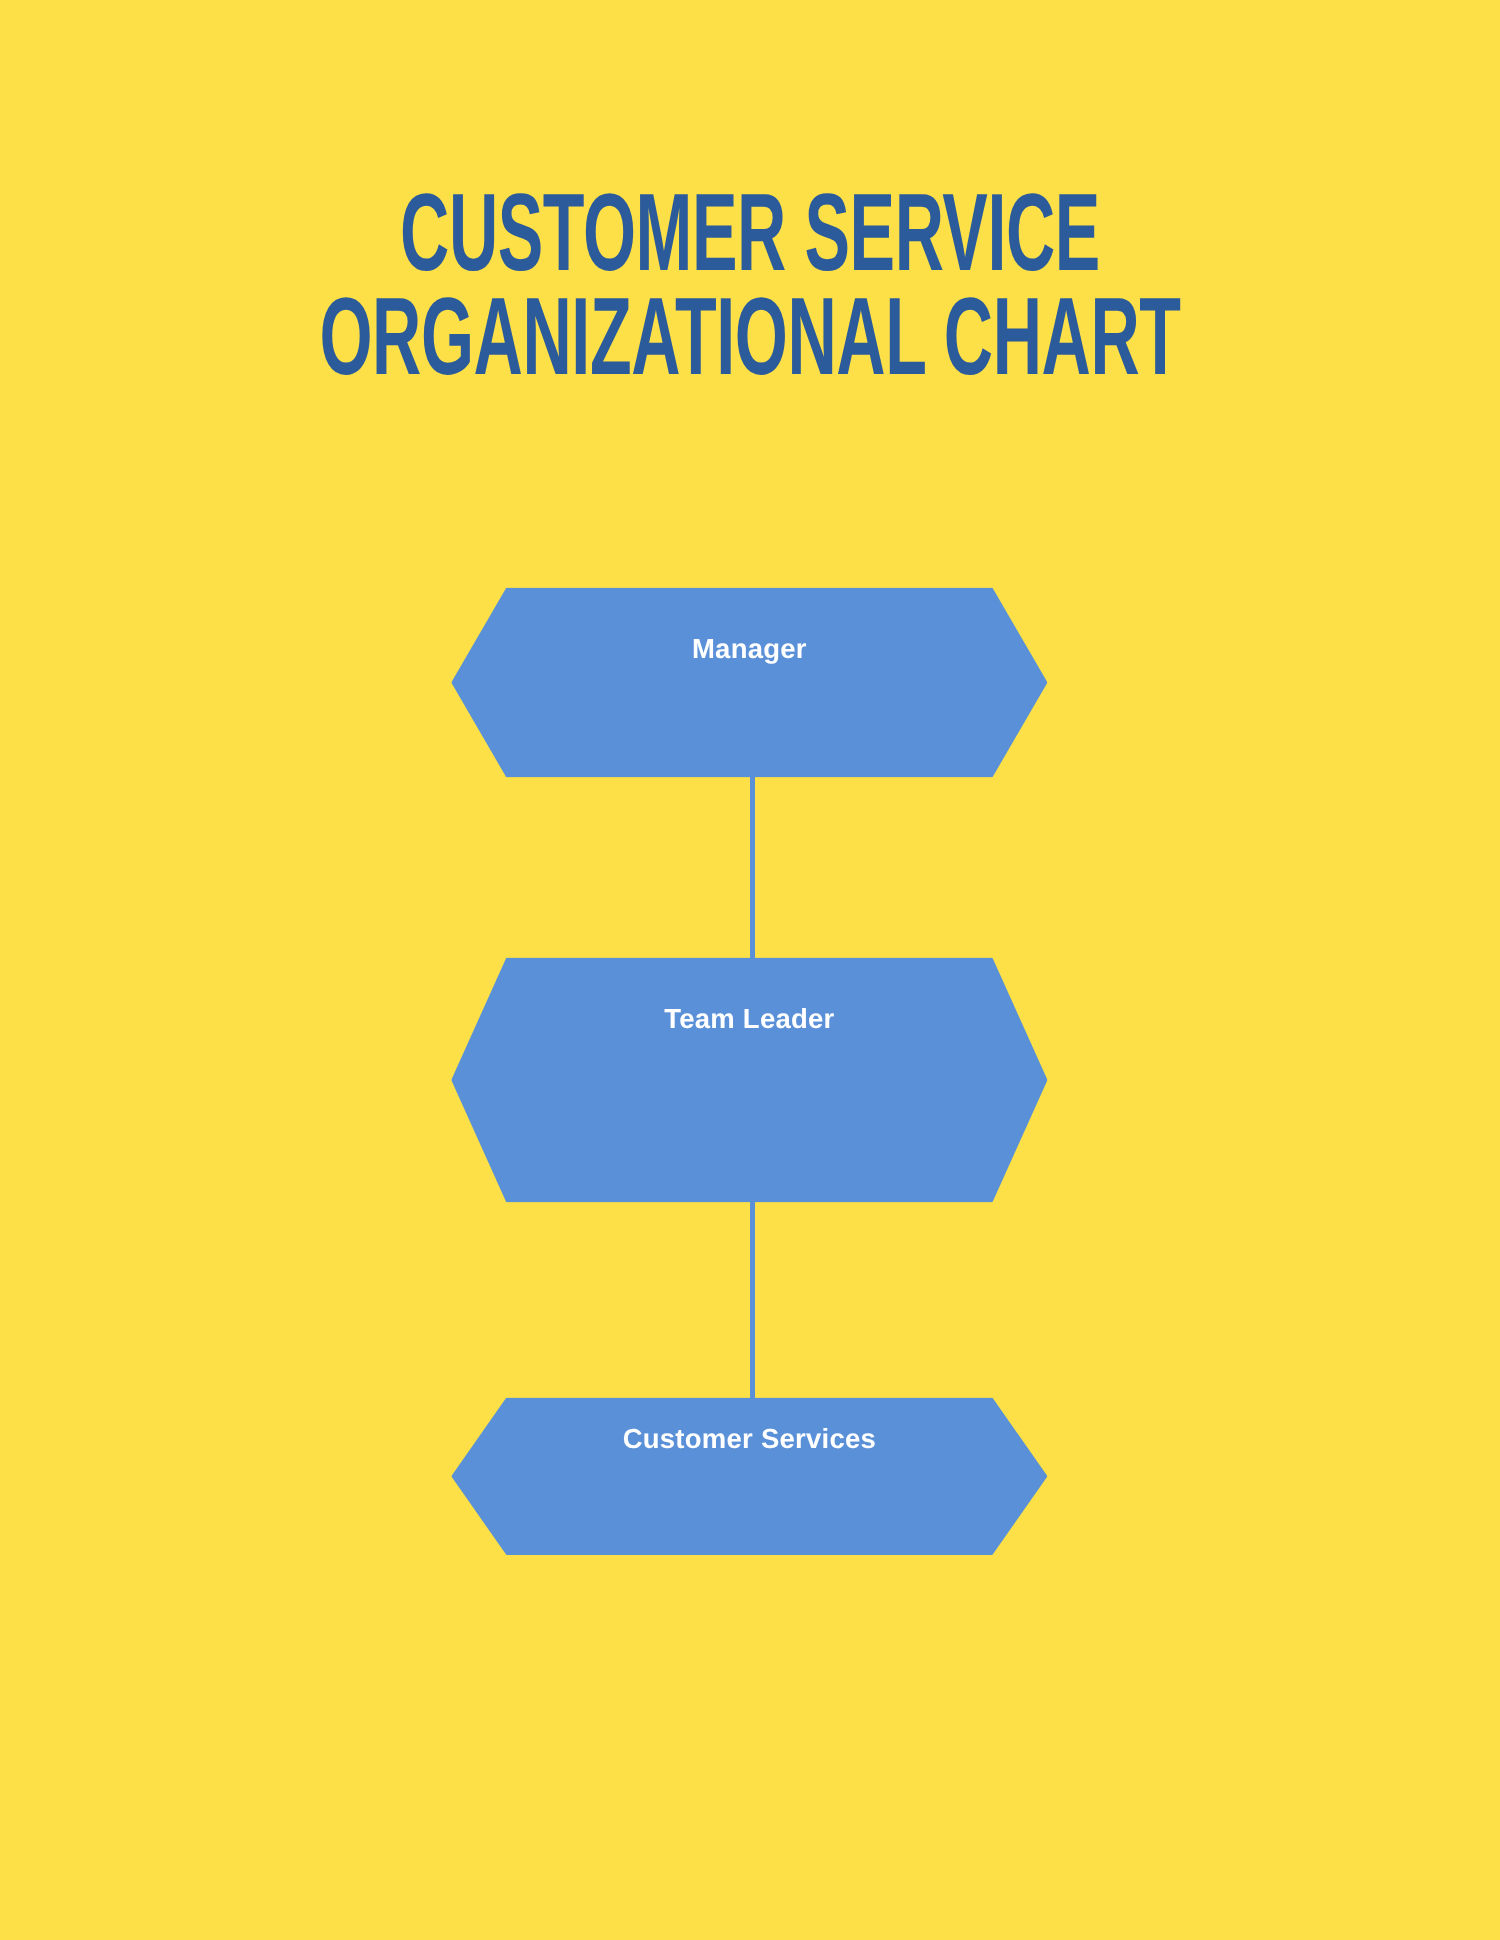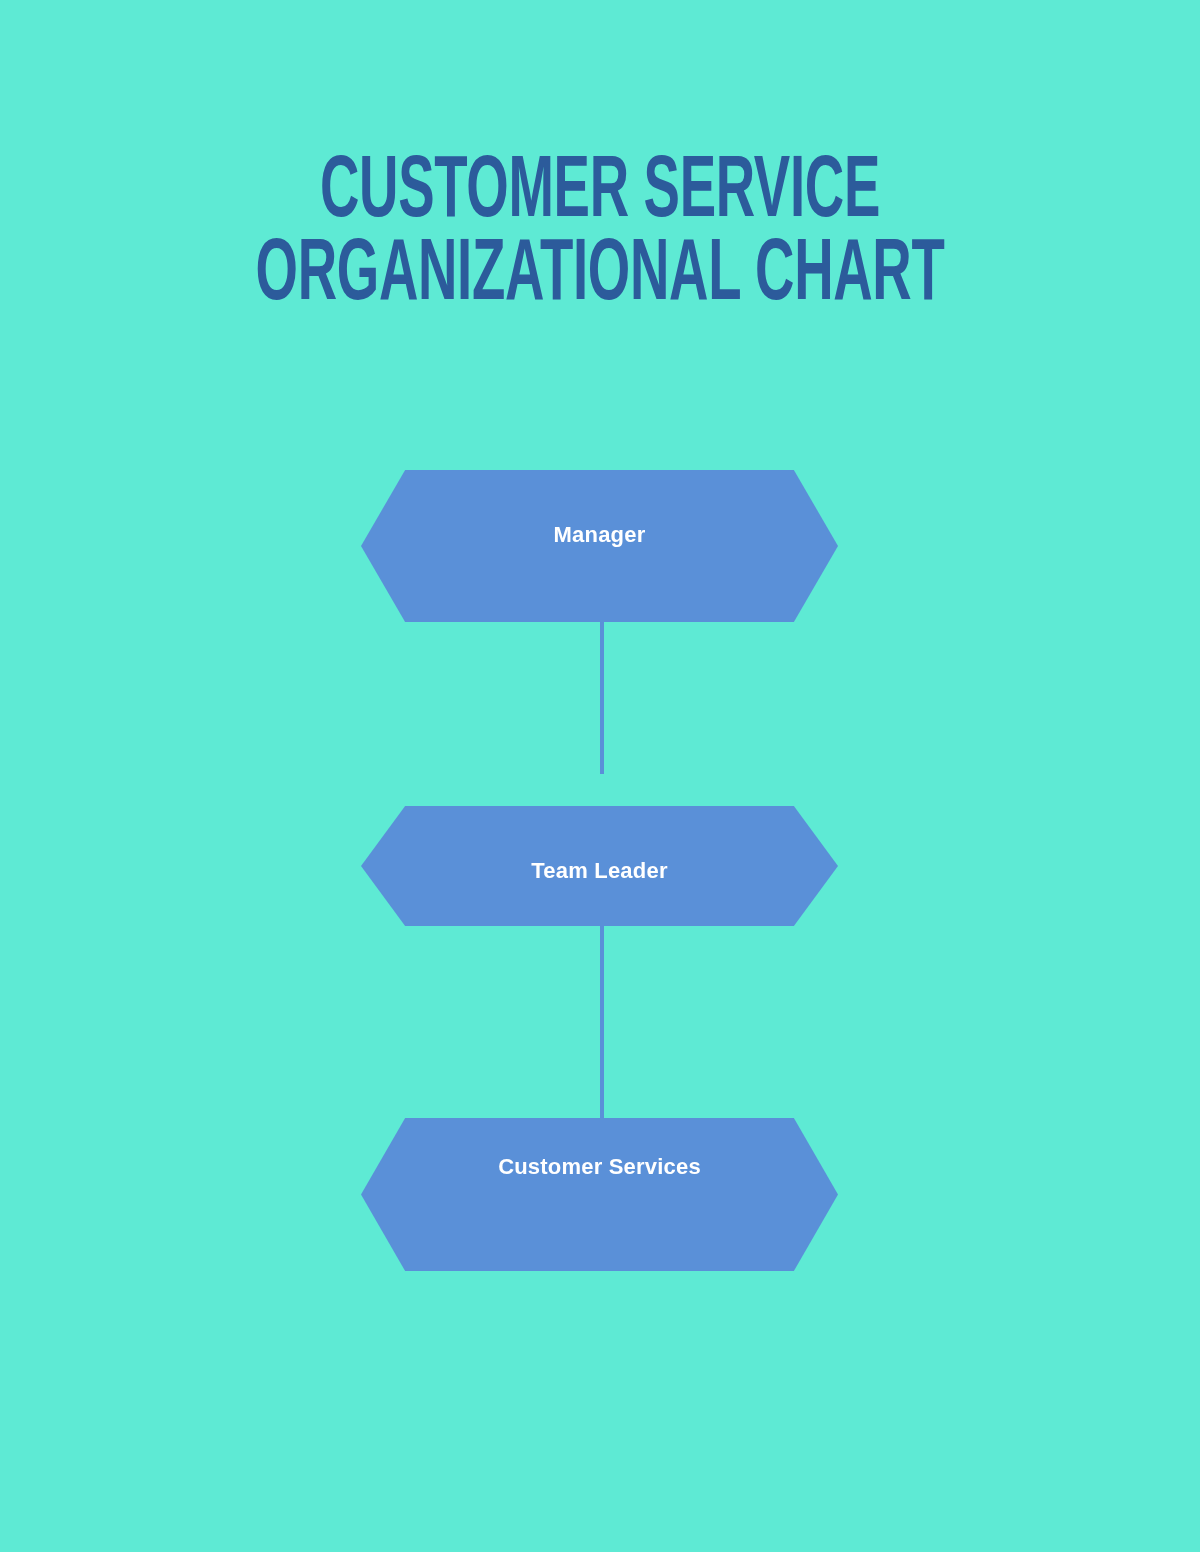--- a/index.html
+++ b/index.html
@@ -12,21 +12,21 @@
     height: 1552px;
     background: #ffffff;
     font-family: "Liberation Sans", "DejaVu Sans", sans-serif;
     overflow: hidden;
   }
 
   #page {
     position: relative;
     width: 1200px;
     height: 1552px;
-    background: #5eead4;
+    background: #fde047;
   }
 
   
   .chart-title {
     position: absolute;
     left: 0;
     top: 144px;
     width: 1200px;
     text-align: center;
     color: #2c5b9b;
@@ -66,49 +66,48 @@
   .node-label {
     display: block;
     width: 100%;
     text-align: center;
     color: #ffffff;
     font-family: "Liberation Sans", "DejaVu Sans", sans-serif;
     font-weight: 700;
     font-size: 22px;
     line-height: 35px;
     letter-spacing: 0.2px;
-    margin-top: 16px;
   }
 
   
   #node-manager {
     top: 470px;
     height: 152px;
   }
   #node-manager .node-text {
     position: absolute;
     left: 0;
     top: 31px;
     width: 100%;
   }
 
   #node-team-leader {
-    top: 806px;
-    height: 120px;
+    top: 766px;
+    height: 196px;
   }
   #node-team-leader .node-text {
     position: absolute;
     left: 0;
     top: 31px;
     width: 100%;
   }
 
   #node-csr {
     top: 1118px;
-    height: 153px;
+    height: 126px;
   }
   #node-csr .node-text {
     position: absolute;
     left: 0;
     top: 15px;
     width: 100%;
   }
 
   
   .connector {

